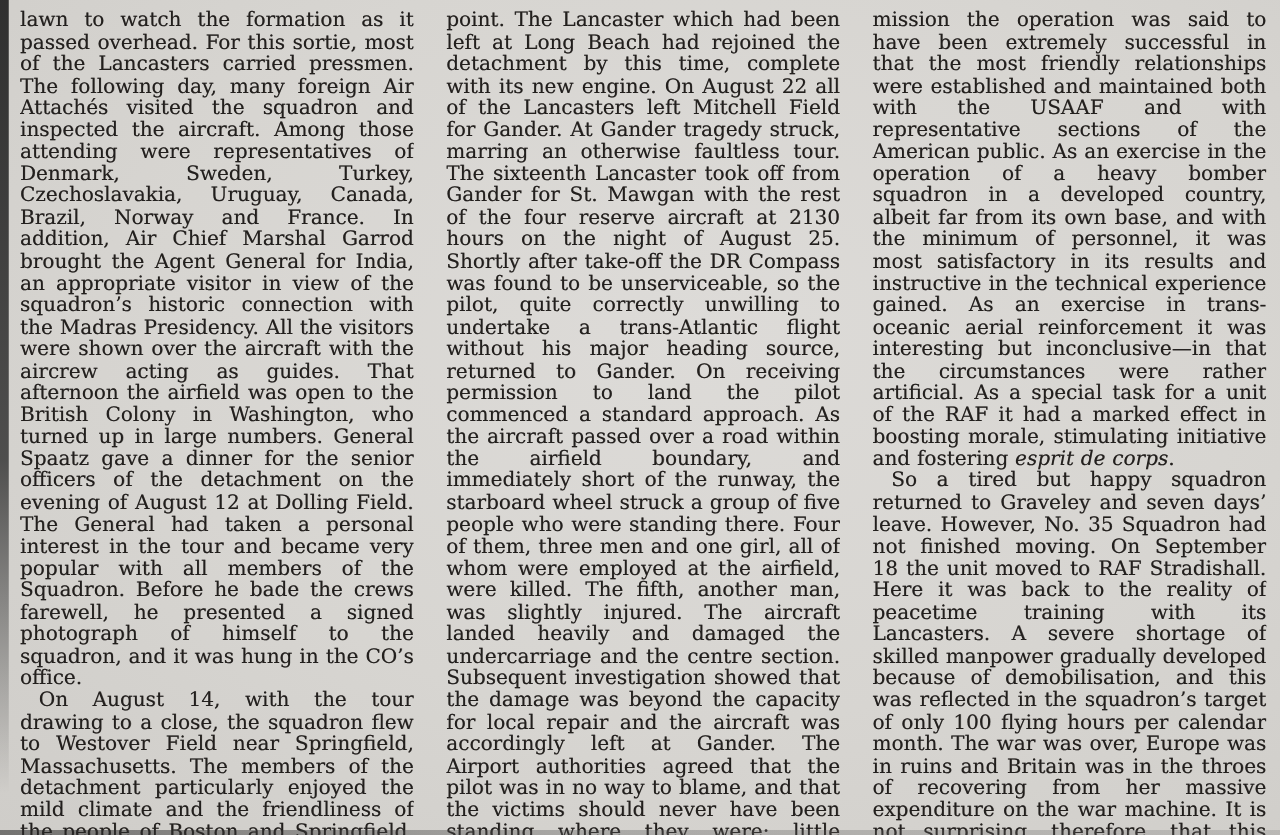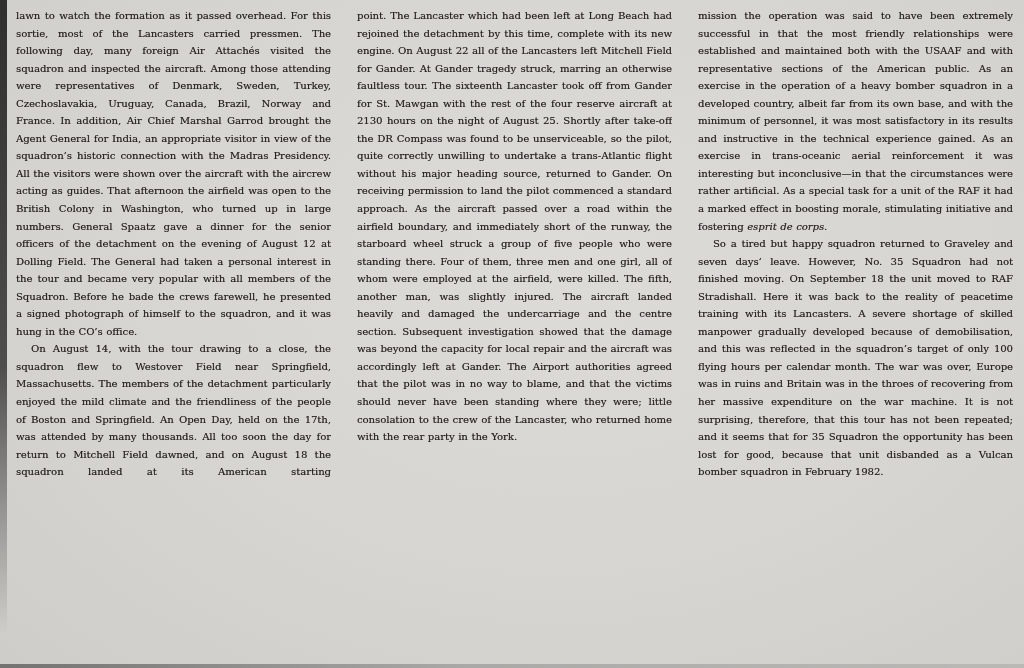--- a/index.html
+++ b/index.html
@@ -41,21 +41,21 @@
     left: 16px; top: 7px;
     right: 10px; bottom: 0;
     display: flex;
     gap: 26px;
   }
   .column {
     width: 315px;
     flex: 0 0 315px;
     overflow: hidden;
     text-align: justify;
-    font-size: 10px;
+    font-size: 16px;
     line-height: 17.55px;
     color: #221f1d;
     text-shadow: 0.25px 0 0 rgba(34,31,29,0.55);
     word-spacing: 0.4px;
   }
   .column p {
     margin: 0;
     padding: 0;
   }
   .column p.indent {

